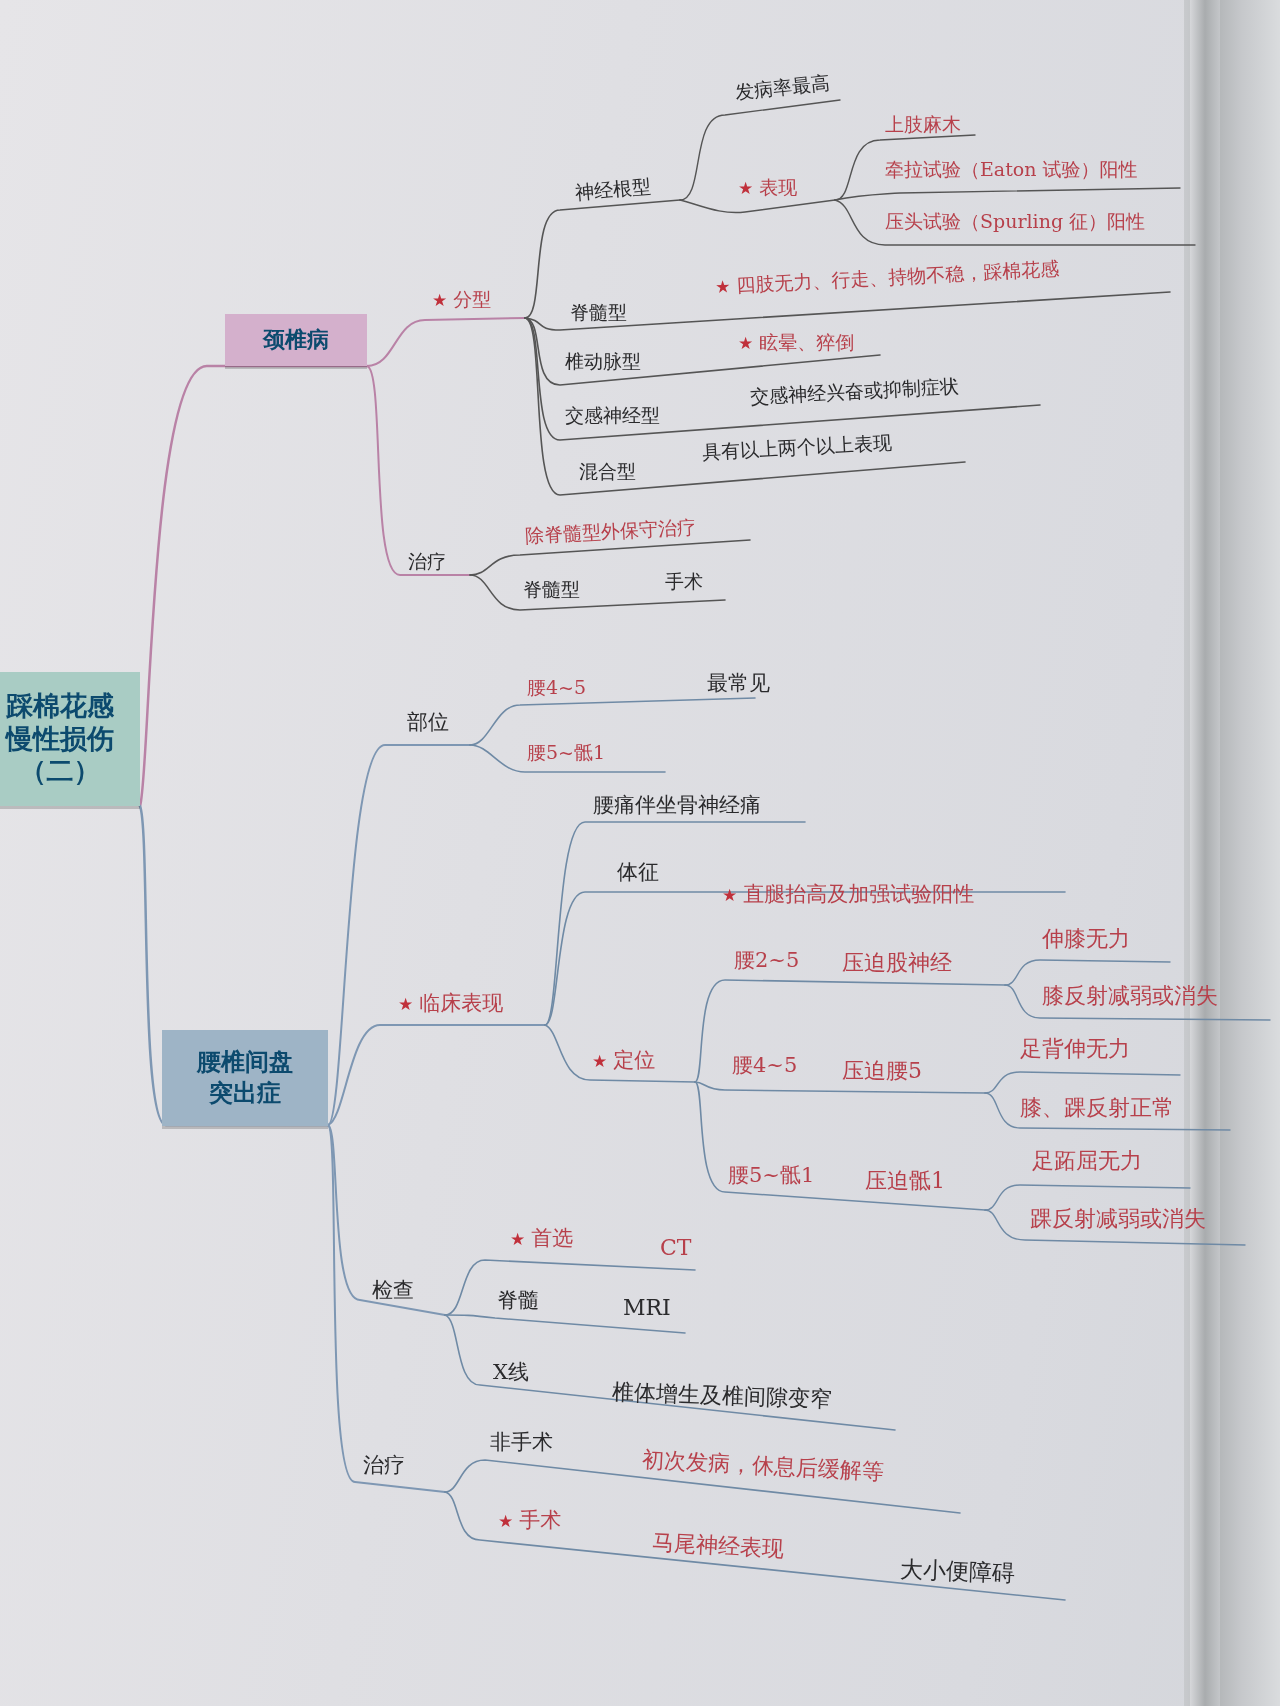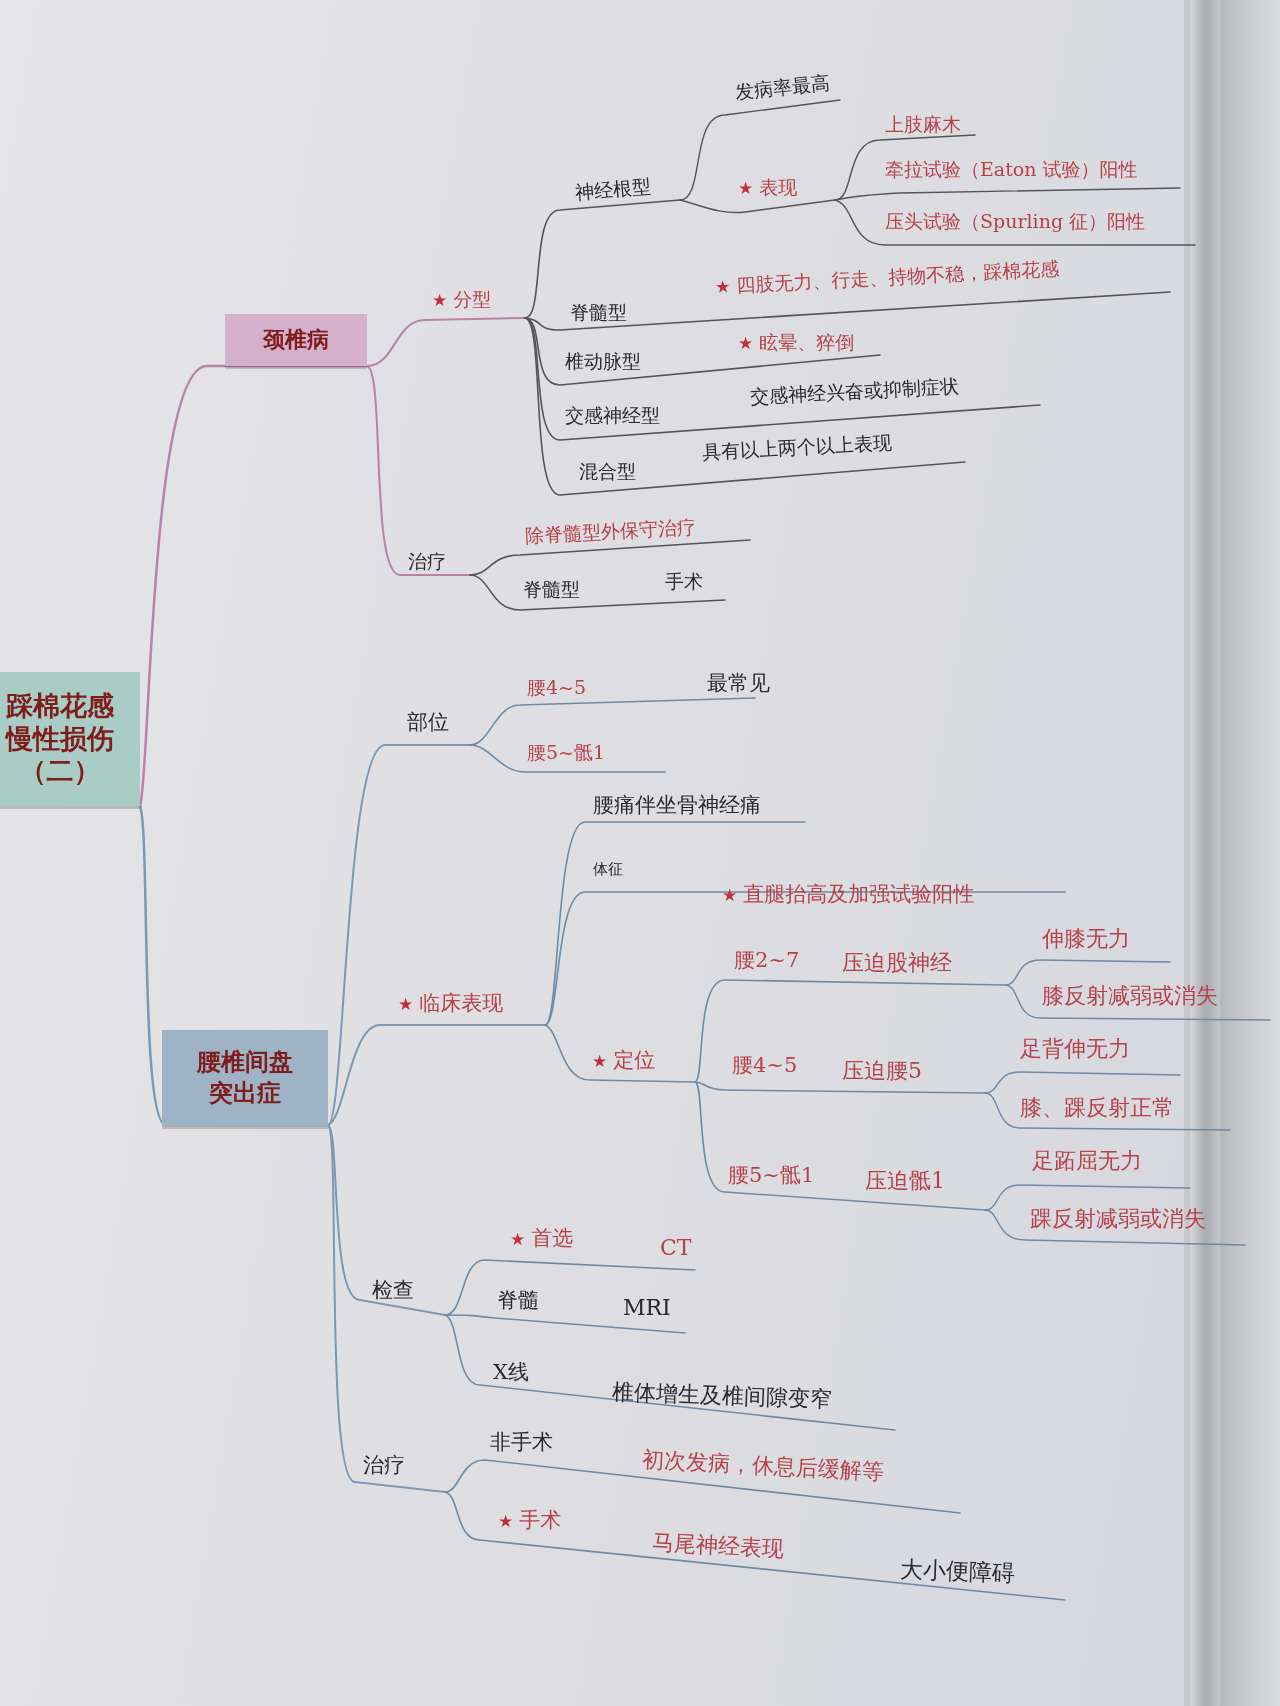--- a/index.html
+++ b/index.html
@@ -15,21 +15,21 @@
   .page-edge-inner {
     position: absolute; top: 0; right: 60px; width: 30px; height: 1706px;
     background: linear-gradient(90deg, #d6d7da, #a9acae 50%, #c4c6c9);
   }
   svg.links { position: absolute; left: 0; top: 0; width: 1280px; height: 1706px; }
   .lbl { position: absolute; white-space: nowrap; font-size: 22px; line-height: 1; color: #2a2a2c; }
   .red { color: #b7404b; }
   .star { color: #c0303b; font-size: 17px; margin-right: 6px; }
   .box {
     position: absolute; display: flex; align-items: center; justify-content: center; text-align: center;
-    font-family: "DejaVu Sans", "Liberation Sans", sans-serif; font-weight: bold; color: #7f1d1d;
+    font-family: "DejaVu Sans", "Liberation Sans", sans-serif; font-weight: bold; color: #0c4a6e;
     box-shadow: 0 3px 0 rgba(0,0,0,0.18);
   }
   .root { left: -20px; top: 672px; width: 160px; height: 134px; background: #a9ccc4; font-size: 27px; line-height: 1.2; }
   .cervical { left: 225px; top: 314px; width: 142px; height: 52px; background: #d4b0cc; font-size: 22px; }
   .lumbar { left: 162px; top: 1030px; width: 166px; height: 96px; background: #9eb4c6; font-size: 24px; line-height: 1.3; }
 </style>
 </head>
 <body>
 
 <div class="page-edge"></div>
@@ -145,29 +145,29 @@
 
 <div class="lbl" style="left:407px;top:712px;font-size:21px;">部位</div>
 <div class="lbl red" style="left:527px;top:678px;font-size:19px;">腰4~5</div>
 <div class="lbl" style="left:667px;top:673px;font-size:21px;margin-left:40px;">最常见</div>
 <div class="lbl red" style="left:527px;top:743px;font-size:19px;">腰5~骶1</div>
 
 <div class="lbl" style="left:593px;top:795px;font-size:21px;">腰痛伴坐骨神经痛</div>
 <div class="lbl red" style="left:398px;top:993px;font-size:21px;">
   <span class="star">★</span><span>临床表现</span>
 </div>
-<div class="lbl" style="left:593px;top:862px;font-size:15px;">体征</div>
+<div class="lbl" style="left:617px;top:862px;font-size:21px;">体征</div>
 <div class="lbl red" style="left:722px;top:884px;font-size:21px;font-family:Liberation Serif, serif;">
   <span class="star">★</span><span>直腿抬高及加强试验阳性</span>
 </div>
 <div class="lbl red" style="left:592px;top:1050px;font-size:21px;">
   <span class="star">★</span><span>定位</span>
 </div>
 
-<div class="lbl red" style="left:734px;top:950px;font-size:21px;">腰2~7</div>
+<div class="lbl red" style="left:734px;top:950px;font-size:21px;">腰2~5</div>
 <div class="lbl red" style="left:842px;top:952px;font-size:22px;">压迫股神经</div>
 <div class="lbl red" style="left:1042px;top:928px;font-size:22px;">伸膝无力</div>
 <div class="lbl red" style="left:1042px;top:985px;font-size:22px;">膝反射减弱或消失</div>
 
 <div class="lbl red" style="left:732px;top:1055px;font-size:21px;">腰4~5</div>
 <div class="lbl red" style="left:842px;top:1060px;font-size:22px;">压迫腰5</div>
 <div class="lbl red" style="left:1020px;top:1038px;font-size:22px;">足背伸无力</div>
 <div class="lbl red" style="left:1020px;top:1097px;font-size:22px;">膝、踝反射正常</div>
 
 <div class="lbl red" style="left:728px;top:1165px;font-size:21px;">腰5~骶1</div>

